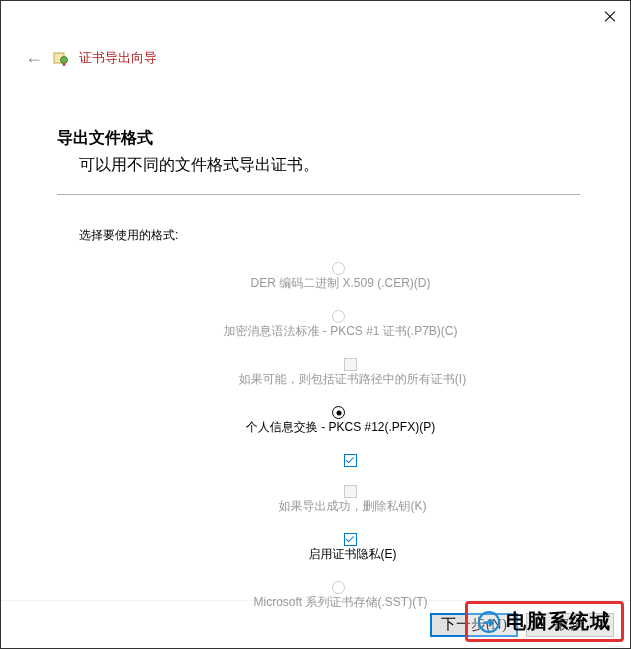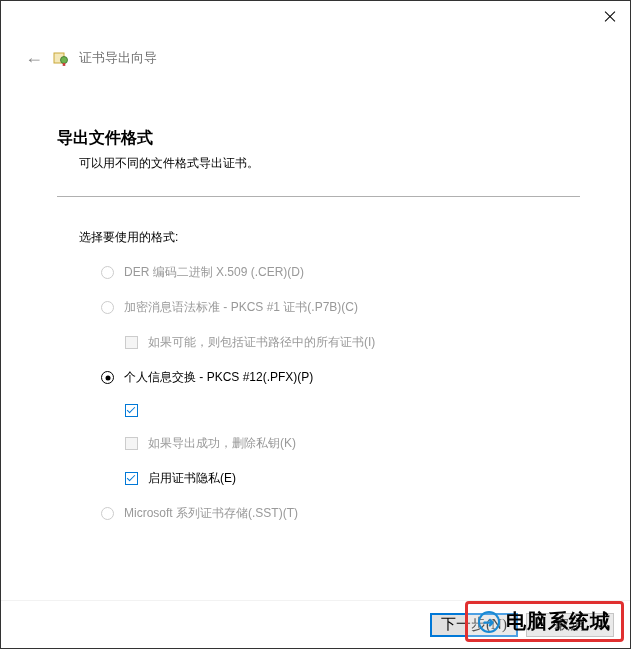--- a/index.html
+++ b/index.html
@@ -46,56 +46,56 @@
       font-size: 18px;
       color: #888;
       cursor: default;
     }
     .wizard-icon {
       width: 16px;
       height: 16px;
       display: inline-block;
     }
     .wizard-title {
-      color: #737373;
+      color: #b91c1c;
       font-size: 13px;
       font-weight: normal;
     }
     .content {
       padding: 50px 50px 0 56px;
     }
     .section-title {
       font-weight: bold;
       font-size: 16px;
       margin-bottom: 6px;
     }
     .section-desc {
-      font-size: 12px;
+      font-size: 16px;
       padding-left: 22px;
-      margin-bottom: 24px;
+      margin-bottom: 18px;
     }
     .hr {
       border: none;
       border-top: 1px solid #b0b0b0;
       margin: 0 0 32px 0;
     }
     .format-label {
       font-size: 12px;
       padding-left: 22px;
       margin-bottom: 18px;
     }
     .options {
       padding-left: 44px;
     }
     .radio-row, .check-row {
       display: flex;
       align-items: center;
       margin-bottom: 18px;
       font-size: 12px;
-      gap: 6px;
+      flex-direction: column;
     }
     .check-row { padding-left: 24px; }
     input[type="radio"], input[type="checkbox"] {
       width: 13px;
       height: 13px;
       margin-right: 4px;
     }
     input[type="radio"]:disabled + span,
     input[type="checkbox"]:disabled + span,
     .disabled-text { color: #999; }

